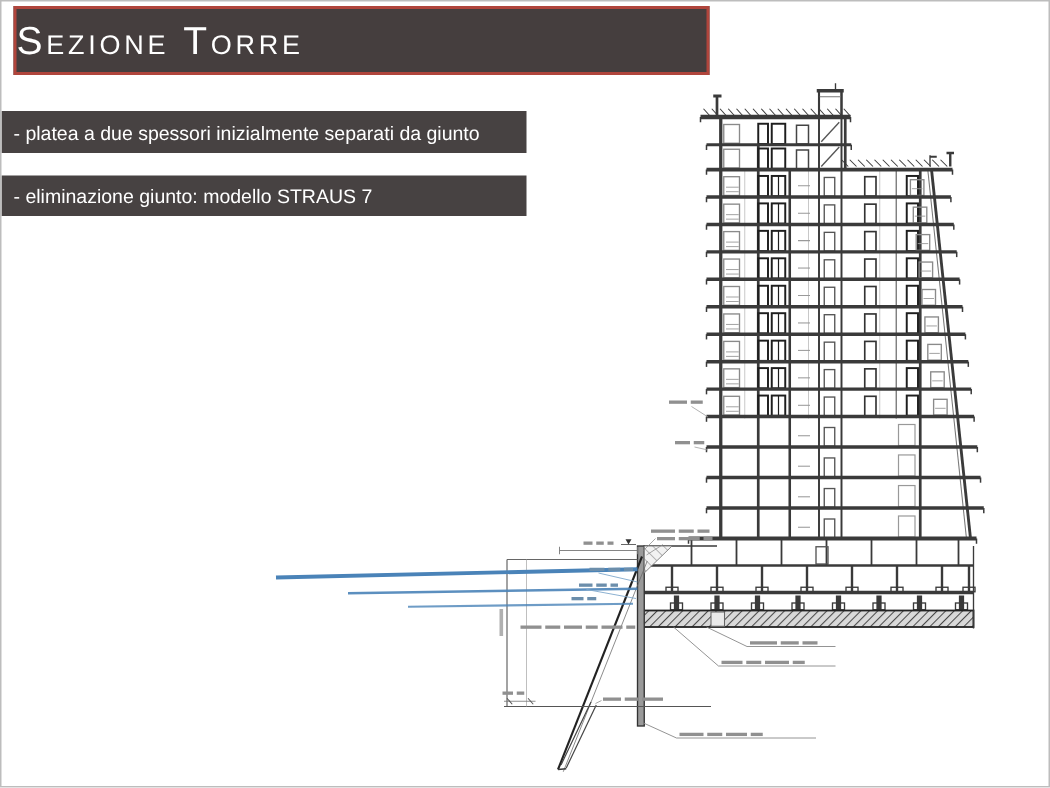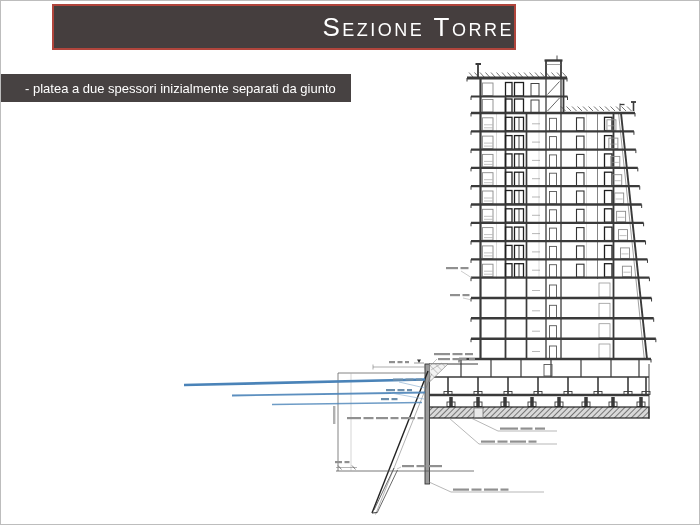--- a/index.html
+++ b/index.html
@@ -5,47 +5,48 @@
   html,body{margin:0;padding:0;background:#e8e8e8;}
   .slide{
     position:relative;width:700px;height:525px;background:var(--page_bg,#fff);
     border:1px solid var(--border,#bdbdbd);box-sizing:border-box;overflow:hidden;
     font-family:"Liberation Sans",sans-serif;
   }
   .title-bar{
     position:absolute;left:8px;top:3px;width:464px;height:46px;
     background:var(--title_bg,#453e3e);
     border:2px solid var(--title_border,#b0453c);
-    display:flex;align-items:center;justify-content:flex-end;box-sizing:border-box;margin-left:43px;
+    display:flex;align-items:center;justify-content:flex-start;box-sizing:border-box;
   }
   .title-text{
     color:var(--title_text,#fff);font-size:26px;font-variant:small-caps;
     letter-spacing:2.5px;font-weight:400;white-space:nowrap;
   }
   .bullet{
     position:absolute;left:0;width:350px;height:27px;
     background:var(--bullet_bg,#474242);color:var(--bullet_text,#fff);
-    font-size:13px;display:flex;align-items:center;padding-left:24px;
+    font-size:13px;display:flex;align-items:center;padding-left:8px;
     box-sizing:border-box;white-space:nowrap;
   }
   .bullet.b1{top:73px;height:28px}
   .bullet.b2{top:116px}
   .bullet.b3{top:155px;height:28px}
   svg.dwg{position:absolute;left:0;top:0;width:700px;height:525px;}
 </style>
 </head>
 <body>
 
 <div class="slide">
 
   <div class="title-bar">
     <span class="title-text">Sezione Torre</span>
   </div>
 
   <div class="bullet b1">- platea a due spessori inizialmente separati da giunto</div>
+  <div class="bullet b2">- eliminazione giunto: modello STRAUS 7</div>
 
   <svg class="dwg" id="dwg" viewBox="0 0 700 525">
     <defs>
       <pattern id="xhatch" width="4" height="4" patternUnits="userSpaceOnUse" patternTransform="rotate(45)">
         <rect width="4" height="4" fill="#d9d9d9"></rect>
         <line x1="0" y1="0" x2="0" y2="4" stroke="#4a4a4a" stroke-width="1.4"></line>
       </pattern>
       <pattern id="whatch" width="5" height="5" patternUnits="userSpaceOnUse" patternTransform="rotate(-45)">
         <rect width="5" height="5" fill="#f2f2f2"></rect>
         <line x1="0" y1="0" x2="0" y2="5" stroke="#8a8a8a" stroke-width="0.8"></line>

